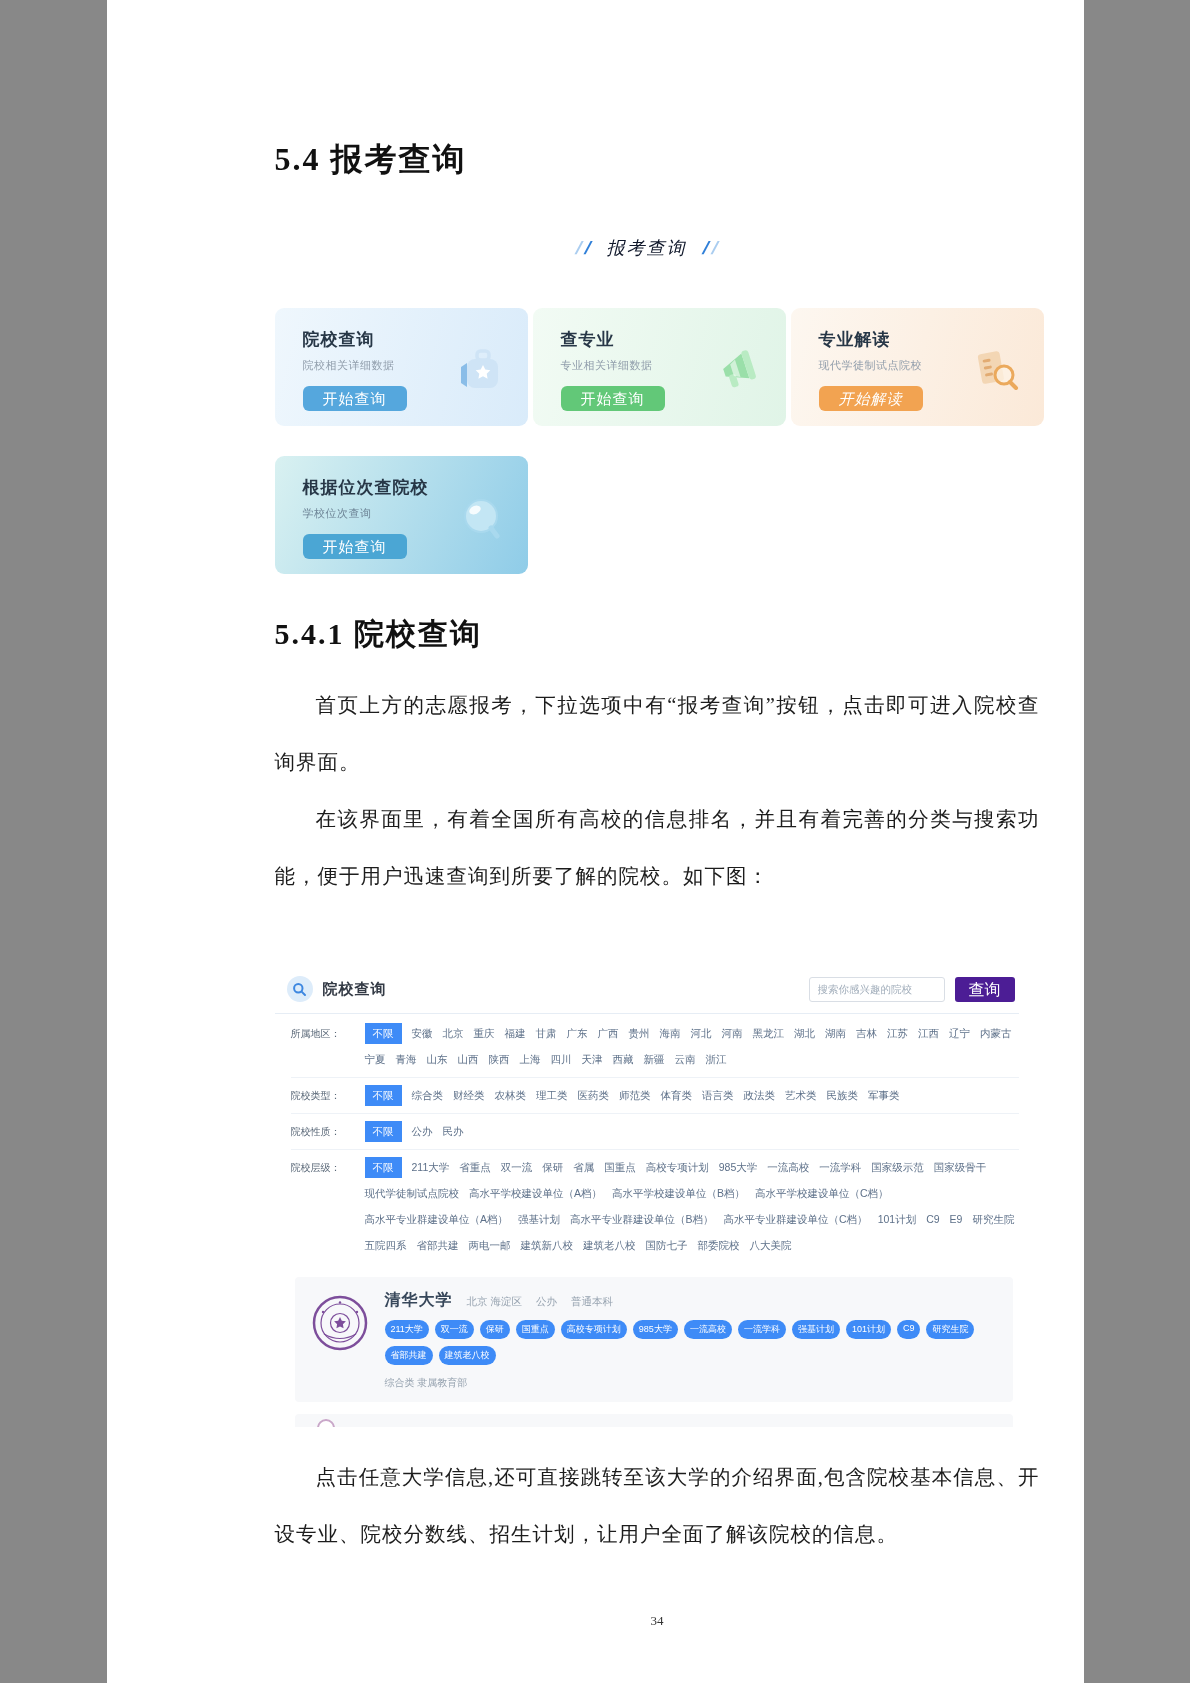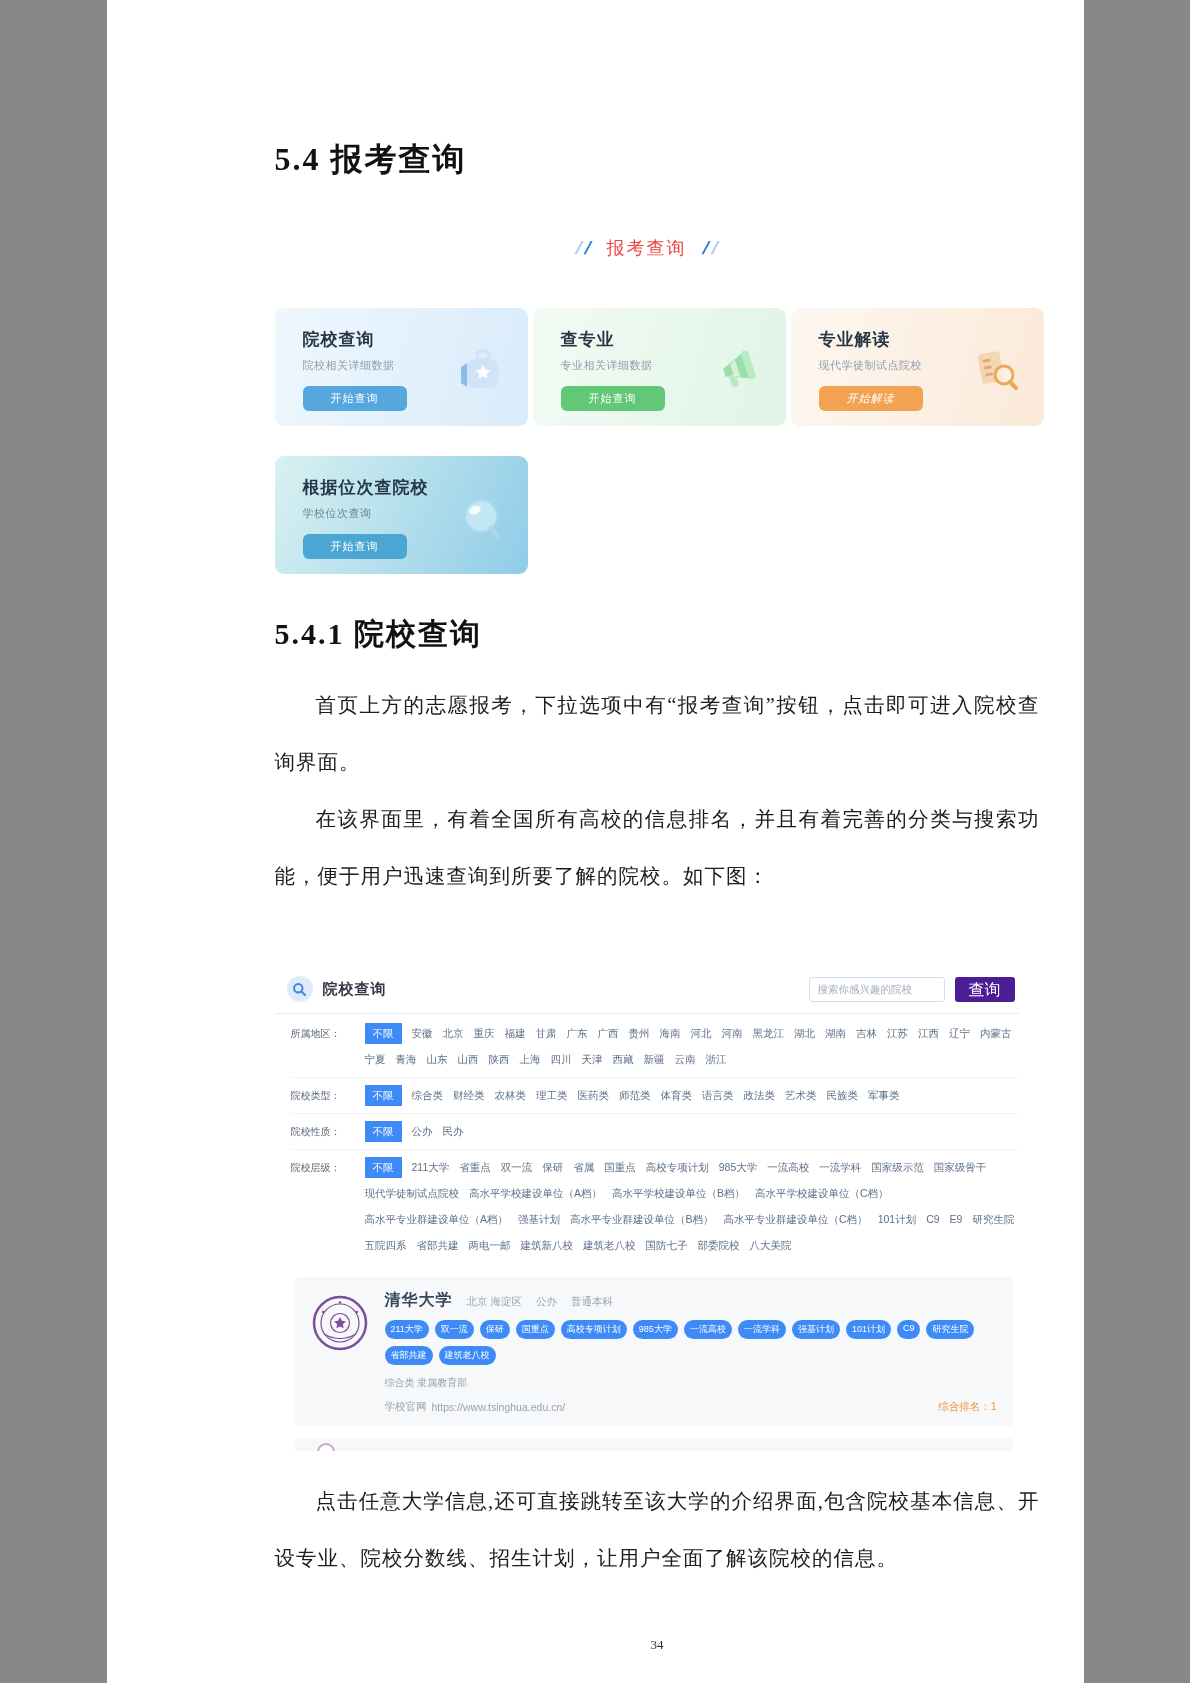--- a/index.html
+++ b/index.html
@@ -7,39 +7,39 @@
         font-family:"Liberation Serif","DejaVu Serif",serif;color:#1c1c1c;overflow:hidden;}
   .content{margin-left:168px;width:854px;padding-top:138px;}
 
   
   .h1{font-size:32px;font-weight:bold;color:#111;letter-spacing:2px;}
   .h2{font-size:30px;font-weight:bold;color:#111;letter-spacing:2px;margin-top:40px;}
 
   
   .banner{width:744px;margin-top:54px;display:flex;justify-content:center;align-items:center;gap:4px;
           font-family:"Liberation Sans","DejaVu Sans",sans-serif;}
-  .banner .title{font-size:18px;color:#ef4444;letter-spacing:2px;margin:0 12px;}
+  .banner .title{font-size:18px;color:#0f172a;letter-spacing:2px;margin:0 12px;font-style:italic;}
   .sl{font-style:italic;font-weight:bold;font-size:18px;transform:skewX(-8deg);display:inline-block;}
   .sl.light{color:#aacdf0;}
   .sl.dark{color:#2f7fd8;}
 
   
   .cards{margin-top:48px;display:grid;grid-template-columns:253px 253px 253px;column-gap:5px;row-gap:30px;
          font-family:"Liberation Sans","DejaVu Sans",sans-serif;}
   .card{position:relative;height:118px;border-radius:9px;padding:20px 0 0 28px;box-sizing:border-box;}
   .card.c1{background:linear-gradient(105deg,#eff7fd 0%,#d9ebfa 100%);}
   .card.c2{background:linear-gradient(105deg,#f2fbf4 0%,#e0f4e7 100%);}
   .card.c3{background:linear-gradient(105deg,#eef4fe 0%,#ddeafb 100%);}
   .card.c4{background:linear-gradient(105deg,#fdf7f0 0%,#fbe9d8 100%);}
   .card.c5{background:linear-gradient(115deg,#d9f1f1 0%,#8fcce8 100%);}
   .card .ct{font-size:17px;font-weight:bold;color:#273747;letter-spacing:1px;}
   .card .cs{font-size:11px;color:#909dab;margin-top:7px;letter-spacing:0.5px;}
   .card.c5 .cs{color:#6d8496;}
   .card .cb{margin-top:13px;width:104px;height:25px;line-height:25px;border-radius:6px;color:#fff;
-            font-size:11px;text-align:center;cursor:pointer;letter-spacing:1px;}
+            font-size:15px;text-align:center;cursor:pointer;letter-spacing:1px;}
   .c1 .cb{background:#55a7dd;}
   .c2 .cb{background:#62c878;}
   .c3 .cb{background:#4b92ea;}
   .c4 .cb{background:#f2a351;font-style:italic;}
   .c5 .cb{background:#4ba6d4;}
   .card .icon{position:absolute;right:20px;top:34px;}
 
   
   .body-text{width:765px;font-size:20.5px;line-height:57px;letter-spacing:1px;text-align:justify;
              text-indent:2em;color:#1c1c1c;margin:0;}
@@ -335,25 +335,20 @@
               <span class="uni-tag">一流高校</span>
               <span class="uni-tag">一流学科</span>
               <span class="uni-tag">强基计划</span>
               <span class="uni-tag">101计划</span>
               <span class="uni-tag">C9</span>
               <span class="uni-tag">研究生院</span>
               <span class="uni-tag">省部共建</span>
               <span class="uni-tag">建筑老八校</span>
             </div>
           <div class="uni-cat">综合类 隶属教育部</div>
-          <div class="uni-site-row">
-            <span>学校官网</span>
-            <span class="uni-site-url">https://www.tsinghua.edu.cn/</span>
-            <span class="uni-rank">综合排名：1</span>
-          </div>
         </div>
       </div>
 
       <div class="next-card-strip">
         <span class="peek"></span>
       </div>
 
     </div>
 
     <div class="para-block">

